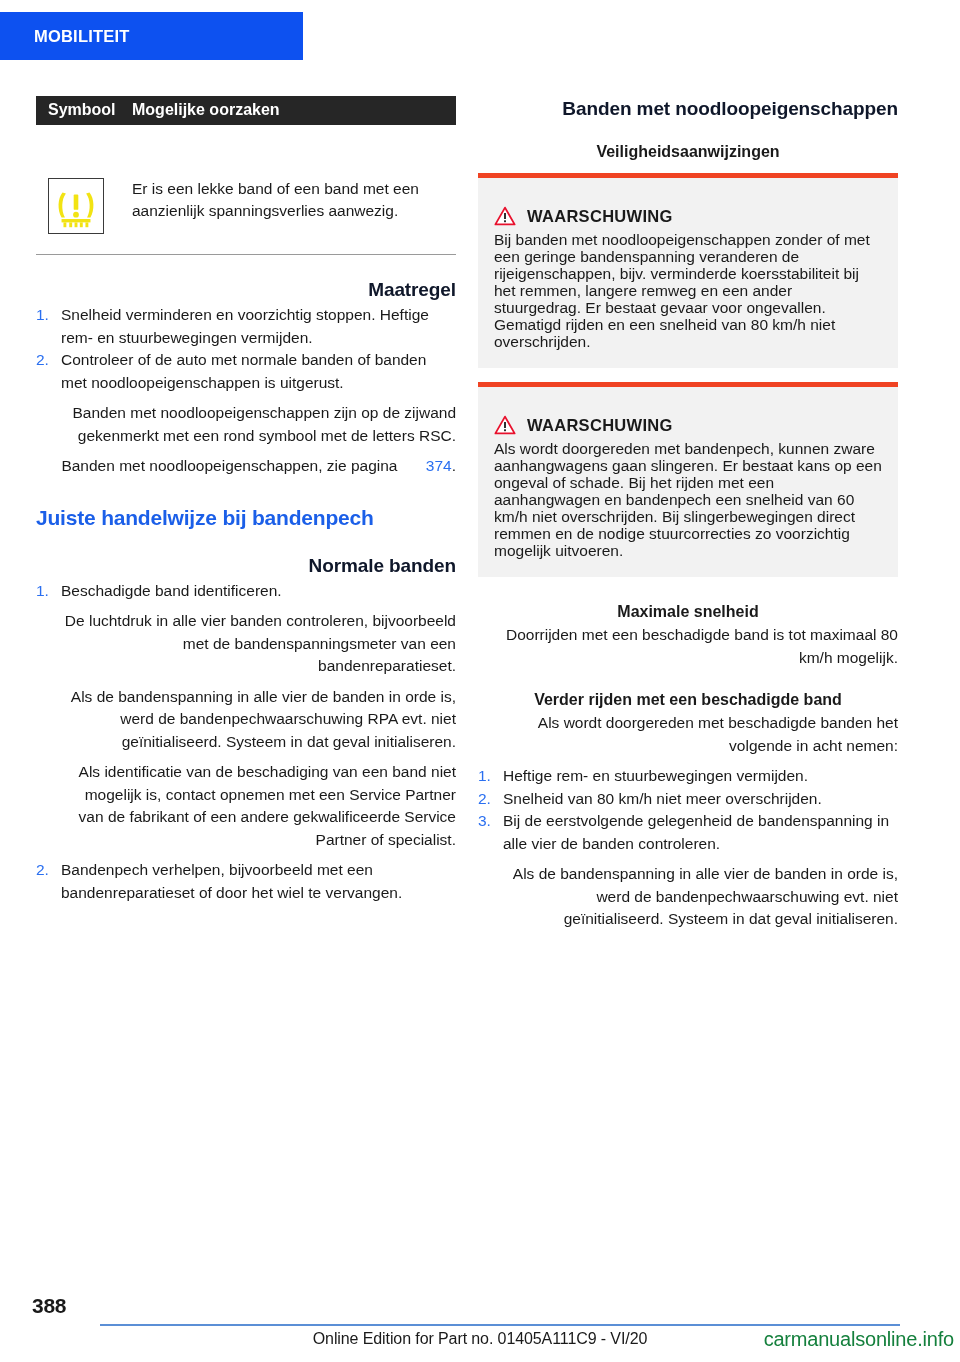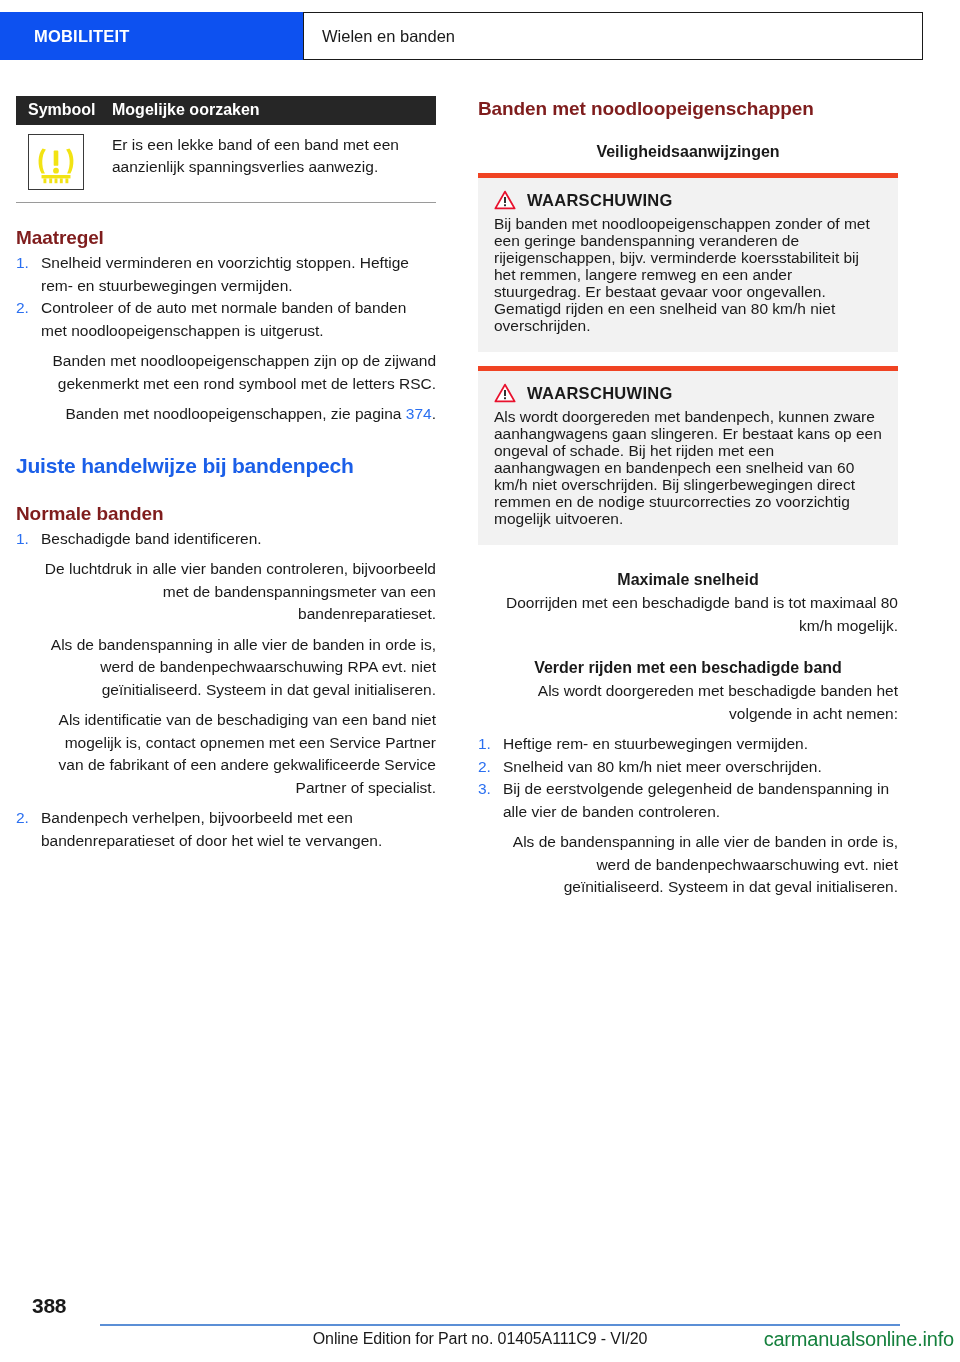--- a/index.html
+++ b/index.html
@@ -61,21 +61,21 @@
 
   
   .page {
     position: absolute;
     top: 96px;
     left: 0;
     width: 960px;
   }
   .col-left {
     position: absolute;
-    left: 16px;
+    left: 36px;
     top: 0;
     width: 420px;
   }
   .col-right {
     position: absolute;
     left: 478px;
     top: 0;
     width: 420px;
   }
 
@@ -88,21 +88,22 @@
     padding: 5px 0 6px 0;
     display: flex;
   }
   .tbl-head .c1 { width: 96px; padding-left: 12px; box-sizing: border-box; }
   .tbl-head .c2 { flex: 1; }
 
   .tbl-row {
     display: flex;
     padding-top: 9px;
     border-bottom: 1.5px solid #9a9a9a;
-    padding-bottom: 12px;
+    padding-bottom: 20px;
+    margin-top: 44px;
   }
   .tbl-row .c1 {
     width: 96px;
     padding-left: 12px;
     box-sizing: border-box;
   }
   .tbl-row .c2 {
     flex: 1;
     font-size: 15.5px;
     line-height: 22px;
@@ -121,24 +122,25 @@
     font-size: 21px;
     font-weight: bold;
     color: #1b5fe8;
     margin: 26px 0 0 0;
     line-height: 27px;
     letter-spacing: -0.2px;
   }
   h3.head-sub {
     font-size: 19px;
     font-weight: bold;
-    color: #7f1d1d;
+    color: #0f172a;
     margin: 22px 0 2px 0;
     line-height: 25px;
     letter-spacing: -0.1px;
+    text-align: right;
   }
   h4.head-bold {
     font-size: 16px;
     font-weight: bold;
     color: #1a1a1a;
     margin: 0 0 1px 0;
     line-height: 22px;
     text-align: center;
   }
   h4.head-bold.spaced { margin-top: 20px; }
@@ -159,28 +161,28 @@
   }
   .oitem .body { flex: 1; }
   .para {
     font-size: 15.5px;
     line-height: 22.5px;
     margin: 0;
     text-align: right;
   }
   .para.indent { margin-left: 25px; }
   .para.gap { margin-top: 8px; }
-  .pref { color: #2a6ff0; }
+  .pref { color: #2a6ff0; margin-left: 24px; }
 
   
   .warn {
     margin-top: 10px;
     background: #f2f2f2;
     border-top: 5px solid #f04323;
-    padding: 12px 16px 18px 16px;
+    padding: 28px 16px 18px 16px;
     box-sizing: border-box;
   }
   .warn + .warn { margin-top: 14px; }
   .warn-title {
     display: flex;
     align-items: center;
     font-size: 16.5px;
     font-weight: bold;
     letter-spacing: 0.3px;
     margin-bottom: 5px;
@@ -236,23 +238,20 @@
     color: #15803d;
     letter-spacing: -0.2px;
   }
 </style>
 </head>
 <body>
 
 <div class="header">
   <div class="header-chapter">
     <span>MOBILITEIT</span>
-  </div>
-  <div class="header-section">
-    <span>Wielen en banden</span>
   </div>
 </div>
 
 <div class="page">
 
   <div class="col-left">
 
     <div>
       <div class="tbl-head">
         <div class="c1">Symbool</div>

